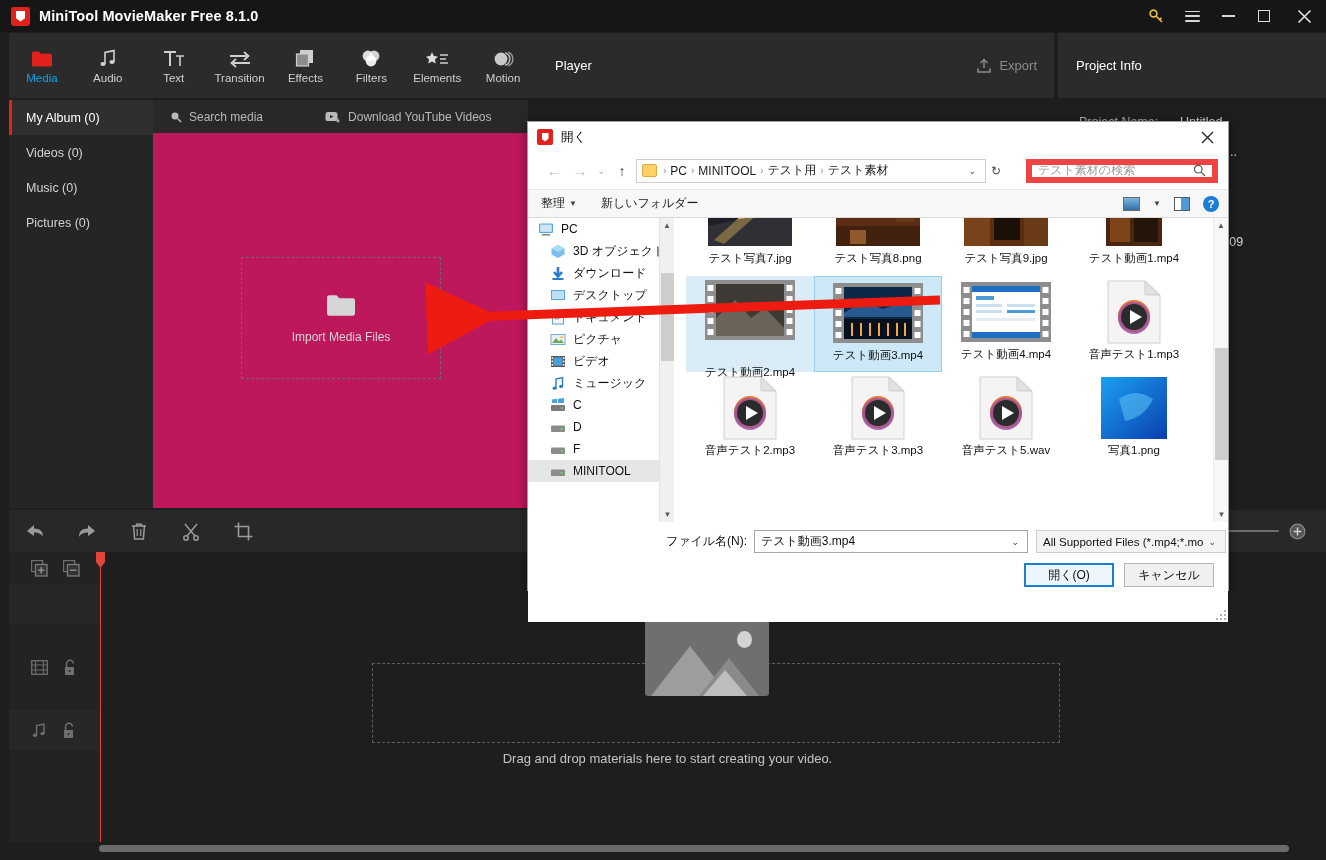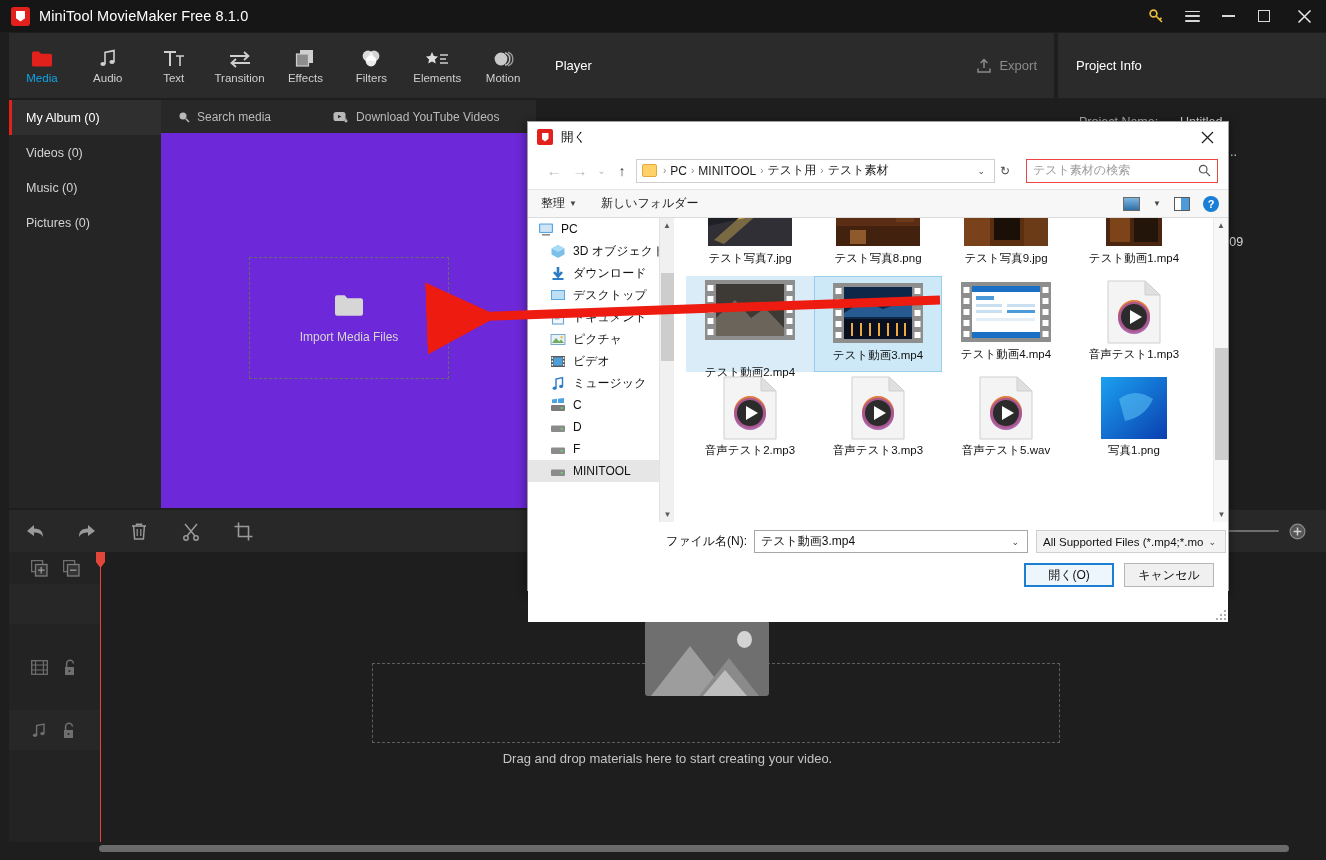--- a/index.html
+++ b/index.html
@@ -18,21 +18,21 @@
   }
   .app-logo {
     width: 19px; height: 19px; margin-left: 11px; border-radius: 3px;
     background: #e2211c; position: relative; flex: none;
     display:flex; align-items:center; justify-content:center;
   }
   .app-logo::after {
     content: ""; width: 9px; height: 11px; background: #fff;
     clip-path: polygon(0 0,100% 0,100% 70%,50% 100%,0 70%);
   }
-  .app-title { color: #ffffff; font-size: 14.5px; font-weight: normal; margin-left: 9px; letter-spacing: .1px; }
+  .app-title { color: #ffffff; font-size: 14.5px; font-weight: bold; margin-left: 9px; letter-spacing: .1px; }
   .win-btns { margin-left: auto; display: flex; align-items: center; height: 32px; }
   .win-btn {
     width: 36px; height: 32px; display: flex; align-items: center; justify-content: center;
     color: #d8d8d8;
   }
   .win-btn.key { color: #e8b93a; }
   .win-btn.close { width: 44px; }
   .hamb { width: 15px; height: 11px; display:flex; flex-direction:column; justify-content:space-between; }
   .hamb i { display:block; height:1.6px; background:#d8d8d8; border-radius:1px; }
   .minbar { width: 13px; height: 1.6px; background: #d8d8d8; }
@@ -59,22 +59,22 @@
   .ms-item {
     height: 35px; display: flex; align-items: center; padding-left: 17px;
     color: #d2d2d2; font-size: 12.5px; position: relative;
   }
   .ms-item.active { background: #2f2f2f; color: #ffffff; }
   .ms-item.active::before {
     content: ""; position: absolute; left: 0; top: 0; width: 3px; height: 100%;
     background: #e2211c;
   }
   .media-main {
-    position: absolute; left: 161px; top: 100px; width: 375px; height: 408px;
-    background: #6d28d9;
+    position: absolute; left: 153px; top: 100px; width: 375px; height: 408px;
+    background: #be185d;
   }
   .media-topbar { height: 33px; background: #282828; display: flex; align-items: center; }
   .mt-btn { display: flex; align-items: center; gap: 7px; color: #b9b9b9; font-size: 12px; }
   .mt-search { margin-left: 17px; }
   .mt-yt { margin-left: 62px; }
   .import-zone {
     position: absolute; left: 88px; top: 157px; width: 200px; height: 122px;
     border: 1px dashed #6a6a6a; display: flex; flex-direction: column;
     align-items: center; justify-content: center; gap: 12px;
   }
@@ -171,22 +171,22 @@
   .addrbar {
     flex: 1; height: 24px; border: 1px solid #cfcfcf; background: #fff;
     display: flex; align-items: center; padding: 0 3px 0 5px; margin-left: 2px;
   }
   .folder-chip { width: 15px; height: 13px; background: #ffd166; border: 1px solid #e2a93a; border-radius: 2px; flex: none; }
   .crumbs { display: flex; align-items: center; font-size: 12px; color: #1b1b1b; margin-left: 6px; gap: 4px; }
   .crumb-sep { color: #8a8a8a; font-size: 10px; }
   .addr-caret { margin-left: auto; color: #4a4a4a; font-size: 9px; padding: 0 6px; }
   .refresh { color: #4a4a4a; font-size: 12px; padding: 0 5px; }
   .searchbox {
-    width: 192px; height: 24px; border: 1px solid #ef4444; display: flex;
-    align-items: center; padding: 0 6px; margin-left: 11px;
+    width: 192px; height: 24px; border: 6px solid #ef4444; display: flex;
+    align-items: center; padding: 0 6px; margin-left: 20px;
   }
   .searchbox span { font-size: 12px; color: #9b9b9b; }
   .search-gl { margin-left: auto; color: #555; font-size: 12px; }
 
   .dlg-cmdbar {
     height: 29px; background: #f7f7f7; border-top: 1px solid #e6e6e6;
     border-bottom: 1px solid #dcdcdc; display: flex; align-items: center; padding: 0 9px 0 13px;
   }
   .cmd { font-size: 12px; color: #1b1b1b; display: flex; align-items: center; gap: 4px; }
   .cmd.nf { margin-left: 24px; }

